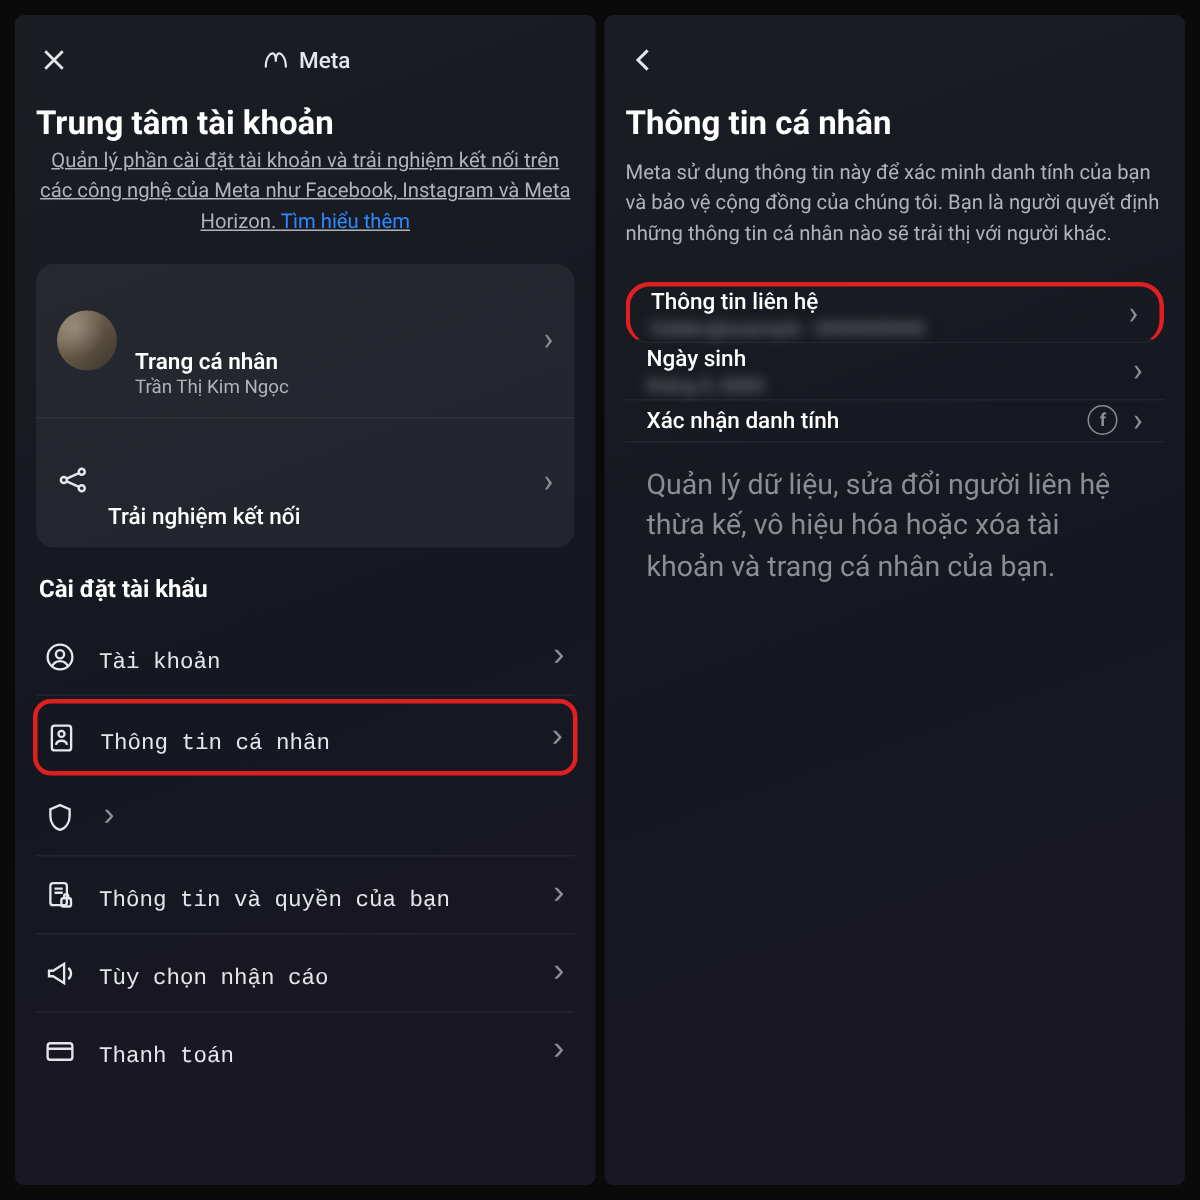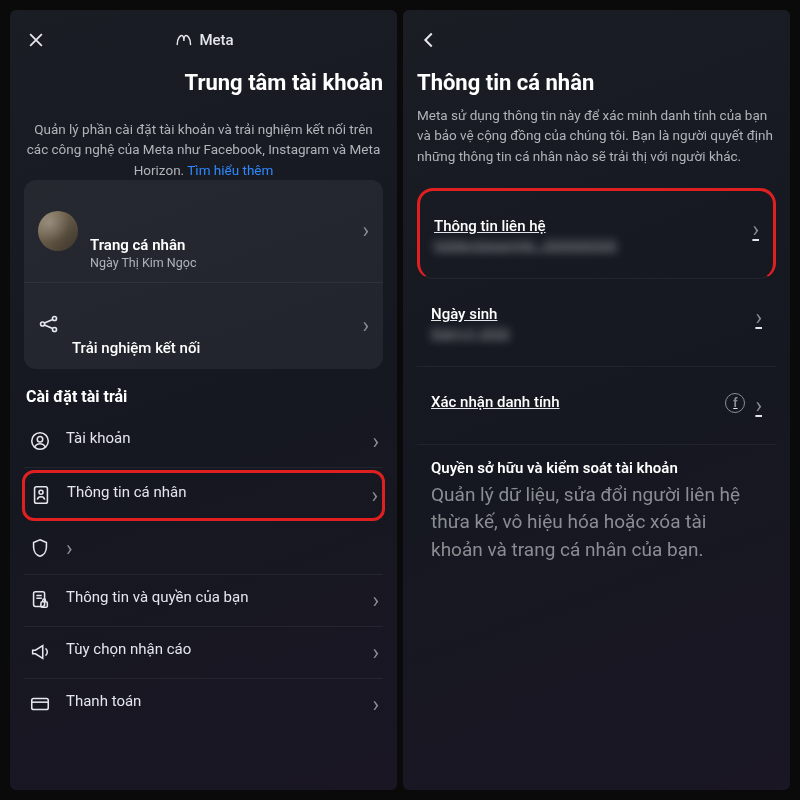--- a/index.html
+++ b/index.html
@@ -49,40 +49,41 @@
       left: 50%;
       transform: translateX(-50%);
       color: #e4e6eb;
     }
     .brand svg { width: 20px; height: 14px; }
     .brand-text { font-size: 15px; font-weight: 500; }
 
     h1.title {
       font-size: 22px;
       font-weight: 700;
-      text-align: right;
-      margin-bottom: 24px;
+      text-align: left;
+      margin-bottom: 2px;
       color: #ffffff;
     }
 
     h1.title-left {
       font-size: 22px;
       font-weight: 700;
       text-align: left;
       margin-bottom: 10px;
       margin-top: 6px;
       color: #ffffff;
     }
 
     .desc {
       font-size: 13.5px;
       color: #b0b3b8;
       text-align: center;
       line-height: 1.5;
-      margin-bottom: 0;
+      margin-bottom: 18px;
+      text-decoration: underline;
     }
 
     .desc-left {
       font-size: 13.5px;
       color: #b0b3b8;
       text-align: left;
       line-height: 1.5;
       margin-bottom: 22px;
     }
 
@@ -129,25 +130,26 @@
 
     .sec-title {
       font-size: 16px;
       font-weight: 700;
       color: #ffffff;
       margin: 0 0 10px 2px;
     }
 
     .list-row {
       display: flex;
-      align-items: flex-start;
+      align-items: flex-end;
       padding: 13px 4px;
       gap: 14px;
       border-bottom: 1px solid rgba(255,255,255,0.06);
       cursor: pointer;
+      font-family: Liberation Mono, monospace;
     }
     .list-row .label { flex: 1; font-size: 15px; color: #e4e6eb; }
     .list-row .icon {
       width: 24px;
       height: 24px;
       display: flex;
       align-items: center;
       justify-content: center;
       color: #e4e6eb;
       flex-shrink: 0;
@@ -159,27 +161,26 @@
       padding: 10px 4px 10px 4px !important;
       margin: 2px -2px;
     }
 
     .hl-card {
       border: 3px solid #e02020;
       border-radius: 16px;
     }
 
     .info-row {
-      padding: 26px 14px;
-      display: flex;
-      align-items: flex-start;
+      padding: 1px 14px;
+      display: flex;
+      align-items: center;
       gap: 10px;
       cursor: pointer;
       border-bottom: 1px solid rgba(255,255,255,0.05);
-      text-decoration: underline;
     }
     .info-row .body { flex: 1; }
     .info-row .lbl { font-size: 15px; color: #ffffff; font-weight: 500; }
     .info-row .sub { font-size: 13px; color: #8a8d91; margin-top: 2px; }
     .info-row .sub.blur { filter: blur(4px); user-select: none; }
 
     .ownership {
       padding: 14px 14px 6px 14px;
     }
     .ownership .lbl { font-size: 15px; color: #ffffff; font-weight: 600; margin-bottom: 4px; }
@@ -221,41 +222,41 @@
   <h1 class="title">Trung tâm tài khoản</h1>
   <p class="desc">
     <span>Quản lý phần cài đặt tài khoản và trải nghiệm kết nối trên các công nghệ của Meta như Facebook, Instagram và Meta Horizon. </span><span class="link">Tìm hiểu thêm</span>
   </p>
 
   <div class="card">
     <div class="row">
       <div class="avatar"></div>
       <div class="row-body">
         <div class="row-title">Trang cá nhân</div>
-        <div class="row-sub">Ngày Thị Kim Ngọc</div>
+        <div class="row-sub">Trần Thị Kim Ngọc</div>
       </div>
       <div class="chev">›</div>
     </div>
     <div class="row">
       <div class="icon">
         <svg width="22" height="22" viewBox="0 0 24 24" fill="none" stroke="#e4e6eb" stroke-width="1.8">
           <circle cx="5" cy="12" r="2.2"></circle>
             <circle cx="18" cy="6" r="2.2"></circle>
             <circle cx="18" cy="18" r="2.2"></circle>
           <path d="M7 11 L16 7 M7 13 L16 17"></path>
         </svg>
       </div>
       <div class="row-body">
         <div class="row-title" style="font-weight:500">Trải nghiệm kết nối</div>
       </div>
       <div class="chev">›</div>
     </div>
   </div>
 
-  <div class="sec-title">Cài đặt tài trải</div>
+  <div class="sec-title">Cài đặt tài khẩu</div>
 
   <div class="list-row">
     <div class="icon">
       <svg viewBox="0 0 24 24" width="22" height="22" fill="none" stroke="currentColor" stroke-width="1.7">
           <circle cx="12" cy="12" r="9"></circle>
           <circle cx="12" cy="10" r="3"></circle>
           <path d="M6 19 C7.5 16 10 15 12 15 C14 15 16.5 16 18 19"></path>
         </svg>
     </div>
     <div class="label">Tài khoản</div>
@@ -352,17 +353,16 @@
     <div class="body">
       <div class="lbl">Xác nhận danh tính</div>
     </div>
     <div class="fb-badge">
         <span>f</span>
       </div>
     <div class="chev">›</div>
   </div>
 
   <div class="ownership">
-    <div class="lbl">Quyền sở hữu và kiểm soát tài khoản</div>
     <div class="sub">Quản lý dữ liệu, sửa đổi người liên hệ thừa kế, vô hiệu hóa hoặc xóa tài khoản và trang cá nhân của bạn.</div>
   </div>
 
 </div>
 
 </body></html>

